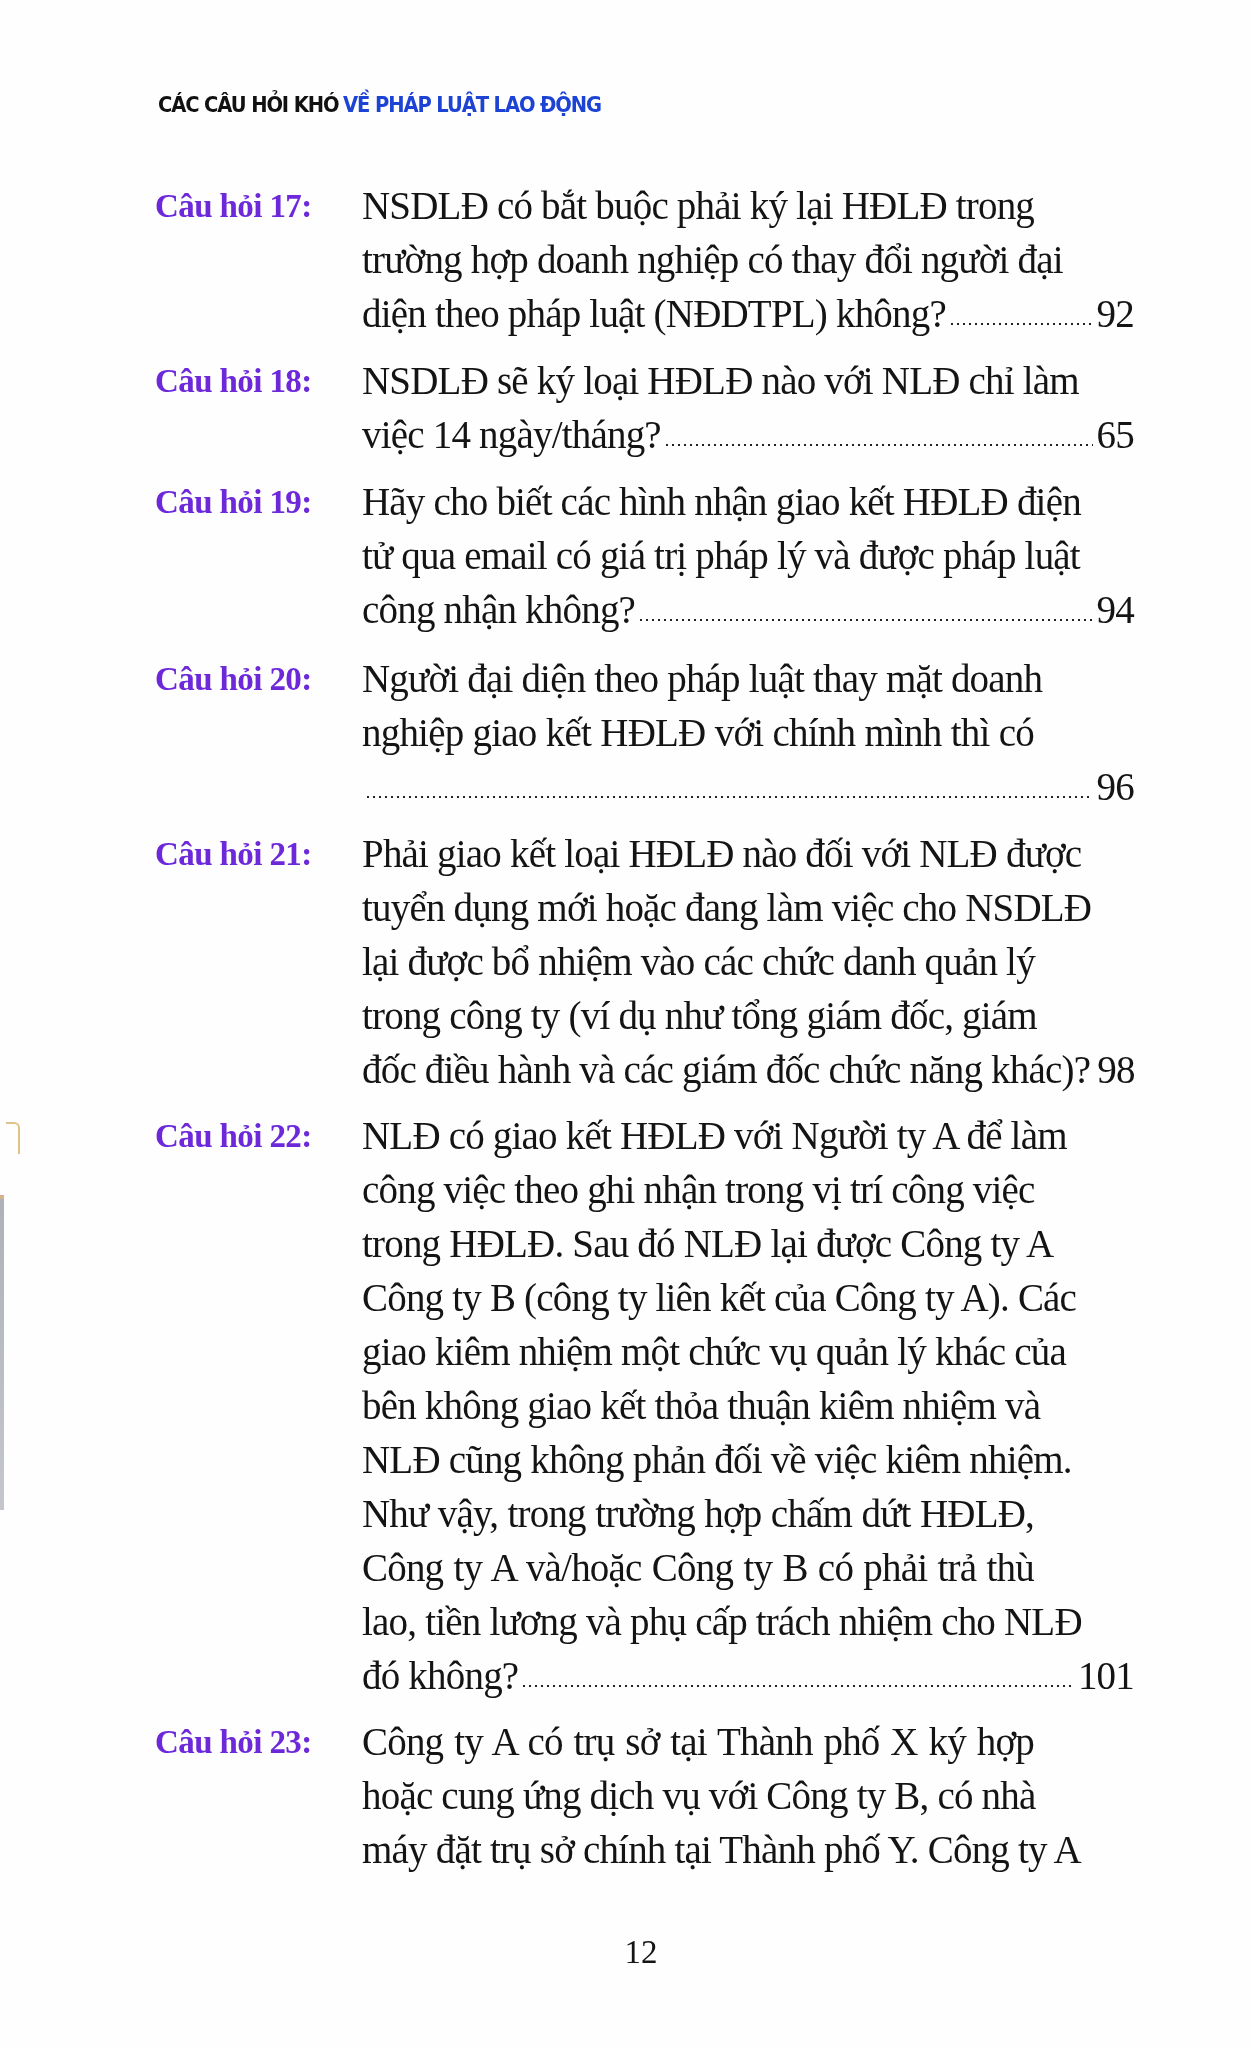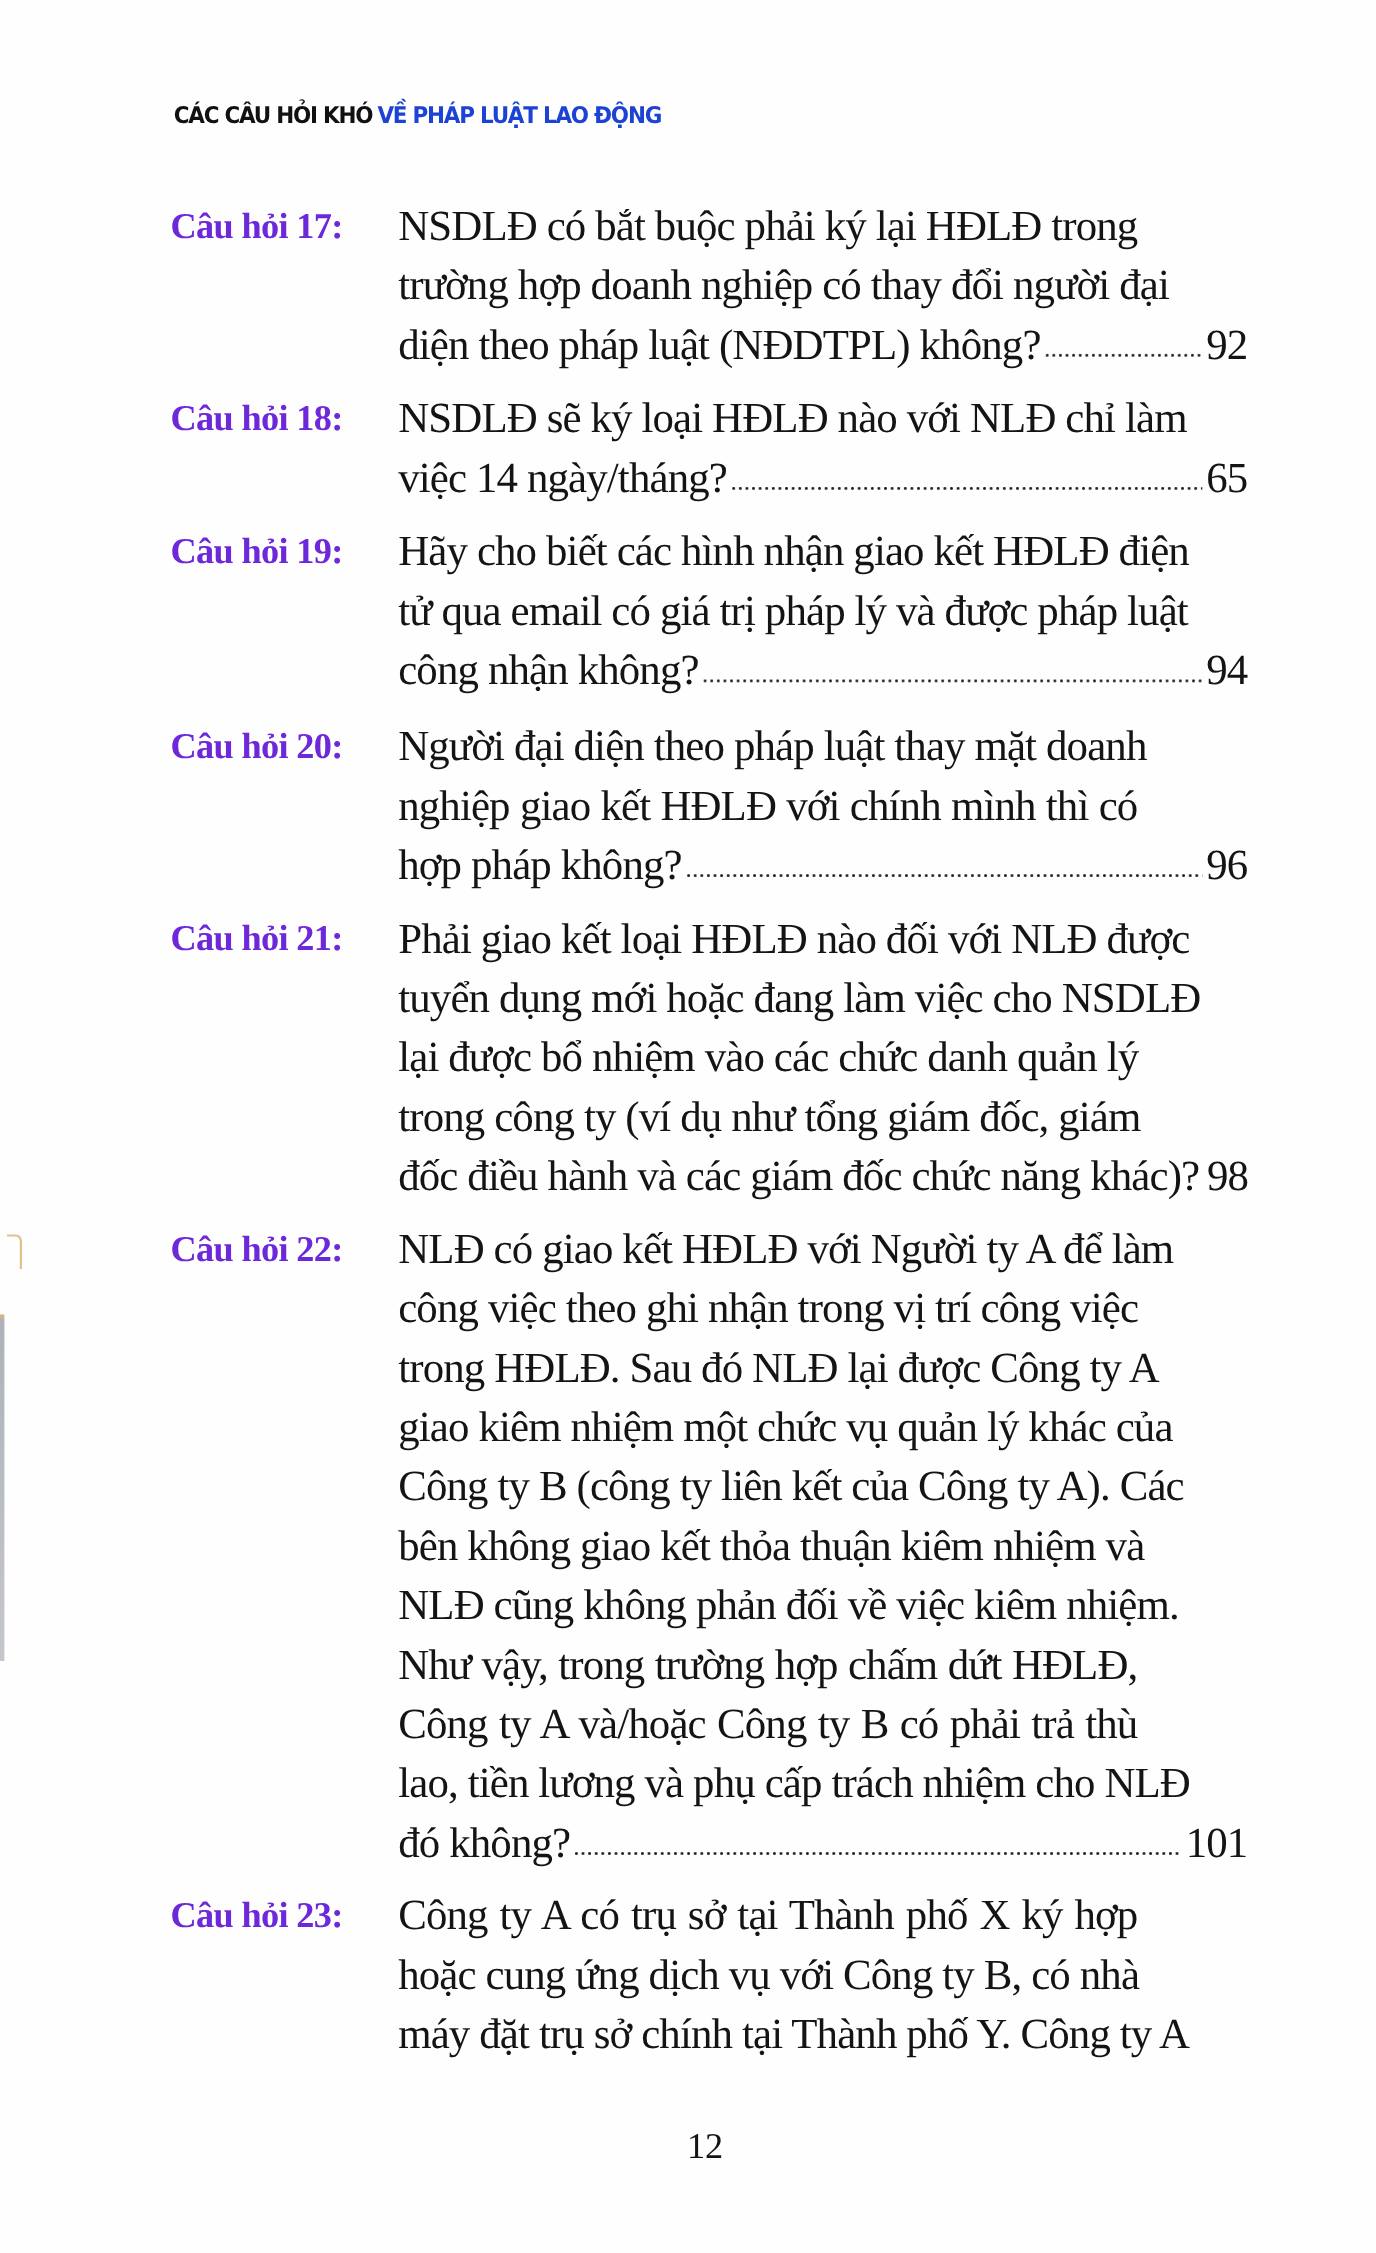--- a/index.html
+++ b/index.html
@@ -108,21 +108,20 @@
       </div>
     </div>
   </div>
 
   <div class="entry" style="top:652px;">
     <div class="q-label">Câu hỏi 20:</div>
     <div class="q-lines">
       <div class="q-line justify">Người đại diện theo pháp luật thay mặt doanh</div>
       <div class="q-line justify">nghiệp giao kết HĐLĐ với chính mình thì có</div>
       <div class="q-line last">
-        <span class="txt">hợp pháp không?</span>
         <span class="leader"></span>
         <span class="page">96</span>
       </div>
     </div>
   </div>
 
   <div class="entry" style="top:827px;">
     <div class="q-label">Câu hỏi 21:</div>
     <div class="q-lines">
       <div class="q-line justify">Phải giao kết loại HĐLĐ nào đối với NLĐ được</div>
@@ -136,22 +135,22 @@
       </div>
     </div>
   </div>
 
   <div class="entry" style="top:1109px;">
     <div class="q-label">Câu hỏi 22:</div>
     <div class="q-lines">
       <div class="q-line justify">NLĐ có giao kết HĐLĐ với Người ty A để làm</div>
       <div class="q-line justify">công việc theo ghi nhận trong vị trí công việc</div>
       <div class="q-line justify">trong HĐLĐ. Sau đó NLĐ lại được Công ty A</div>
+      <div class="q-line justify">Công ty B (công ty liên kết của Công ty A). Các</div>
       <div class="q-line justify">giao kiêm nhiệm một chức vụ quản lý khác của</div>
-      <div class="q-line justify">Công ty B (công ty liên kết của Công ty A). Các</div>
       <div class="q-line justify">bên không giao kết thỏa thuận kiêm nhiệm và</div>
       <div class="q-line justify">NLĐ cũng không phản đối về việc kiêm nhiệm.</div>
       <div class="q-line justify">Như vậy, trong trường hợp chấm dứt HĐLĐ,</div>
       <div class="q-line justify">Công ty A và/hoặc Công ty B có phải trả thù</div>
       <div class="q-line justify">lao, tiền lương và phụ cấp trách nhiệm cho NLĐ</div>
       <div class="q-line last">
         <span class="txt">đó không?</span>
         <span class="leader"></span>
         <span class="page">101</span>
       </div>

